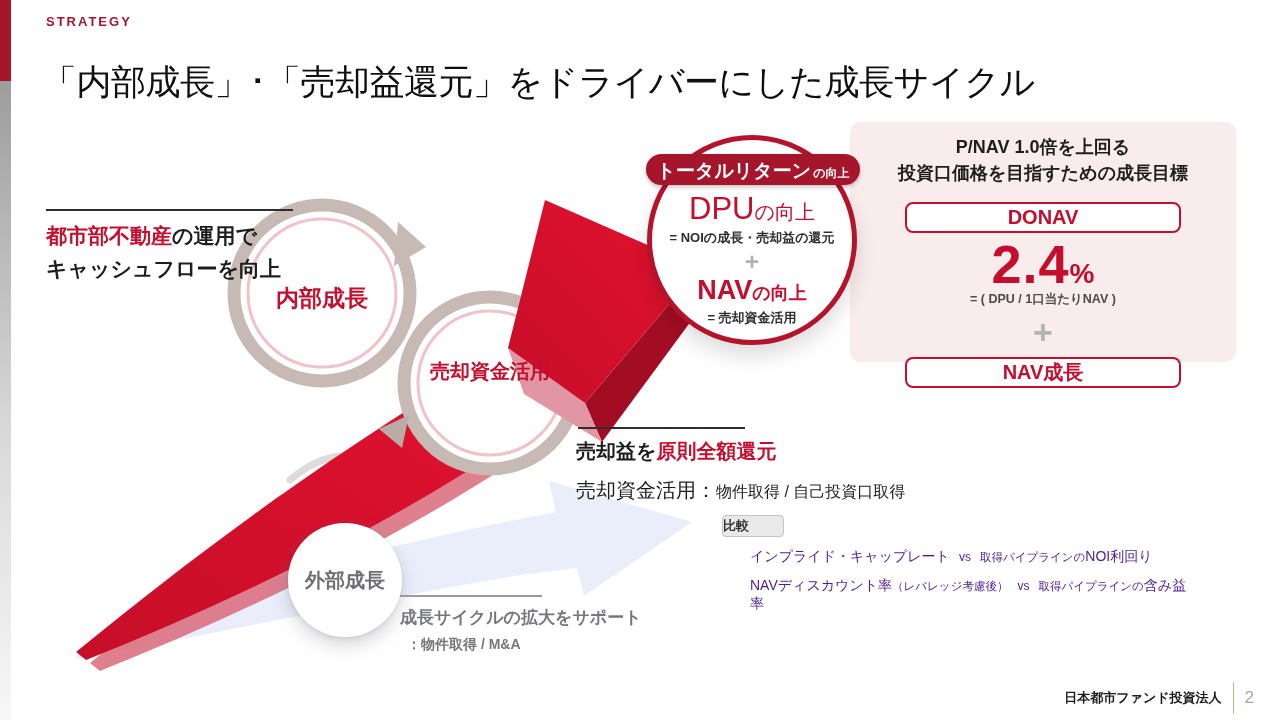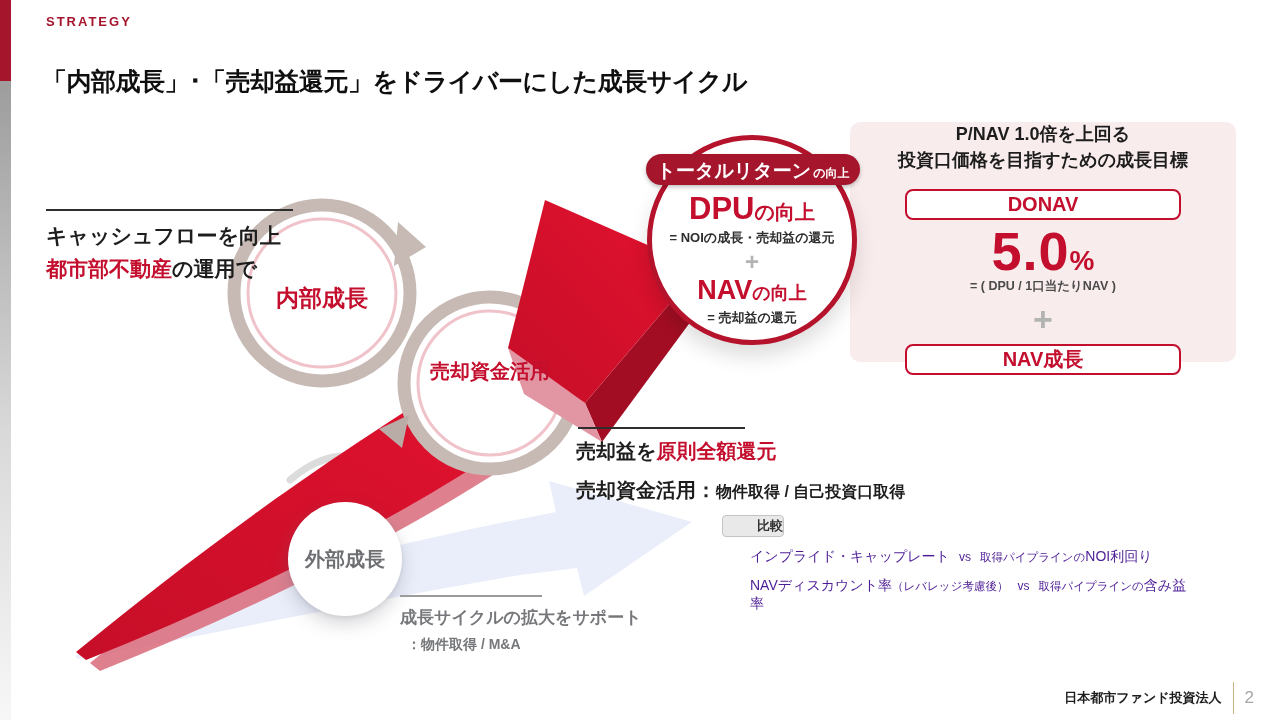--- a/index.html
+++ b/index.html
@@ -13,76 +13,76 @@
   body{font-family:"Liberation Sans","DejaVu Sans",sans-serif;}
   #slide{position:relative;width:1280px;height:720px;background:#fff;overflow:hidden;}
   #gfx{position:absolute;left:0;top:0;z-index:1;}
 
   .strip-red{position:absolute;left:0;top:0;width:11px;height:81px;background:var(--dark-red);z-index:5;}
   .strip-gray{position:absolute;left:0;top:81px;width:11px;height:639px;
     background:linear-gradient(#9d9d9d,#d9d9d9 55%,#f7f7f7);z-index:5;}
 
   .eyebrow{position:absolute;left:46px;top:14px;font-size:13px;font-weight:600;
     letter-spacing:2px;color:var(--dark-red);z-index:5;}
-  .title{position:absolute;left:42px;top:65px;font-size:25px;font-weight:bold;color:#0f0f0f;
+  .title{position:absolute;left:42px;top:59px;font-size:35px;font-weight:normal;color:#0f0f0f;
     letter-spacing:-0.5px;white-space:nowrap;z-index:5;}
 
   .note-rule{position:absolute;left:46px;top:209px;width:247px;border-top:2px solid #2e2e2e;z-index:5;}
   .left-note{position:absolute;left:46px;top:220px;font-size:21px;font-weight:bold;
     color:var(--text-dark);line-height:1.55;z-index:5;}
   .left-note .hl{color:var(--brand-red);}
 
   .label-internal{position:absolute;left:237px;top:283px;width:170px;text-align:center;
     font-size:23px;font-weight:bold;color:var(--brand-red);z-index:3;font-family:Liberation Mono, monospace;}
   .label-disposal{position:absolute;left:398px;top:358px;width:184px;text-align:center;
     font-size:20px;font-weight:bold;color:var(--brand-red);line-height:1.32;z-index:3;}
-  .circle-external{position:absolute;left:288px;top:502px;width:114px;height:114px;border-radius:50%;
+  .circle-external{position:absolute;left:288px;top:523px;width:114px;height:114px;border-radius:50%;
     background:#fff;box-shadow:0 8px 18px rgba(110,110,125,.28),0 2px 4px rgba(0,0,0,.08);
     display:flex;align-items:center;justify-content:center;font-size:20px;font-weight:bold;
     color:#6e6f72;z-index:2;}
 
   .badge-total{position:absolute;left:646px;top:154px;width:214px;height:31px;border-radius:16px;
     background:var(--dark-red);color:#fff;display:flex;align-items:baseline;justify-content:center;
     padding-top:4px;z-index:4;box-shadow:0 2px 4px rgba(0,0,0,.25);}
   .badge-total .b-main{font-size:19px;font-weight:bold;}
   .badge-total .b-suf{font-size:12px;font-weight:bold;margin-left:2px;}
 
   .dpu-circle{position:absolute;left:647px;top:135px;width:210px;height:210px;border-radius:50%;
     background:#fff;border:5px solid #b5122b;z-index:3;text-align:center;padding-top:53px;
     box-shadow:0 12px 20px rgba(0,0,0,.13);}
-  .dpu-line{line-height:1;color:var(--brand-red);font-weight:bold;}
+  .dpu-line{line-height:1;color:var(--brand-red);font-weight:normal;}
   .dpu-line .big{font-size:31px;}
   .dpu-line .suf{font-size:20px;}
   .nav-line{line-height:1;color:var(--brand-red);font-weight:bold;margin-top:3px;}
   .nav-line .big{font-size:27px;}
   .nav-line .suf{font-size:18px;}
   .dpu-sub{font-size:13px;font-weight:bold;color:#2e2e2e;margin-top:5px;}
   .plus-sm{font-size:24px;font-weight:bold;color:var(--plus-gray);line-height:1;margin-top:3px;}
 
   .panel{position:absolute;left:850px;top:122px;width:386px;height:240px;border-radius:10px;
-    background:var(--panel-pink);z-index:2;text-align:center;}
+    background:var(--panel-pink);z-index:2;text-align:center;padding-top:13px;}
   .panel-title{font-size:18px;font-weight:bold;color:var(--text-dark);line-height:1.42;}
   .pill{width:276px;height:31px;margin:0 auto;background:#fff;border:2.5px solid var(--brand-red);
     border-radius:8px;font-size:20px;font-weight:bold;color:var(--brand-red);
     display:flex;align-items:center;justify-content:center;}
   .pill.first{margin-top:16px;}
   .value-row{margin-top:2px;color:var(--brand-red);font-weight:bold;line-height:1.1;}
   .value-row .val{font-size:54px;letter-spacing:1px;}
   .value-row .unit{font-size:28px;}
   .formula{font-size:12.5px;color:#4a4a4a;font-weight:bold;margin-top:-3px;}
   .plus-lg{font-size:34px;font-weight:bold;color:var(--plus-gray);line-height:1;margin:7px 0 8px;}
 
   .dist-rule{position:absolute;left:578px;top:427px;width:167px;border-top:2px solid #2e2e2e;z-index:5;}
   .dist{position:absolute;left:576px;top:438px;width:620px;z-index:5;}
   .dist-line1{font-size:20px;font-weight:bold;color:var(--text-dark);}
   .dist-line1 .red{color:var(--brand-red);margin-top:24px;}
-  .dist-line2{margin-top:12px;font-weight:bold;color:var(--text-dark);}
+  .dist-line2{margin-top:12px;font-weight:normal;color:var(--text-dark);}
   .dist-line2 .l2a{font-size:20px;}
   .dist-line2 .l2b{font-size:16px;}
-  .cmp-badge{margin:11px 0 0 146px;width:62px;height:22px;line-height:20px;text-align:right;
+  .cmp-badge{margin:11px 0 0 146px;width:62px;height:22px;line-height:20px;text-align:left;
     background:var(--badge-gray-bg);border:1px solid var(--badge-gray-border);border-radius:4px;
     font-size:13px;font-weight:bold;color:#333;}
   .cmp-row{margin:11px 0 0 174px;font-size:14px;color:#4c1d95;}
   .cmp-row .sm{font-size:11.5px;}
   .cmp-row .vs{font-size:12px;margin:0 9px;}
 
   .support-rule{position:absolute;left:400px;top:595px;width:142px;border-top:2px solid #9b9b9b;z-index:5;}
   .support{position:absolute;left:400px;top:606px;font-weight:bold;color:var(--text-gray);z-index:5;}
   .support .s1{font-size:17px;}
   .support .s2{font-size:14px;margin-top:7px;margin-left:7px;}
@@ -137,52 +137,52 @@
   </svg>
 
   <div class="strip-red"></div>
   <div class="strip-gray"></div>
 
   <div class="eyebrow">STRATEGY</div>
   <div class="title">「内部成長」･「売却益還元」をドライバーにした成長サイクル</div>
 
   <div class="note-rule"></div>
   <div class="left-note">
+    <div><span class="hl">都市部不動産</span><span>の運用で</span></div>
     <div>キャッシュフローを向上</div>
-    <div><span class="hl">都市部不動産</span><span>の運用で</span></div>
   </div>
 
   <div class="label-internal">内部成長</div>
   <div class="label-disposal">
     <div>売却資金活用</div>
   </div>
   <div class="circle-external">
     <span>外部成長</span>
   </div>
 
   <div class="badge-total">
     <span class="b-main">トータルリターン</span>
     <span class="b-suf">の向上</span>
   </div>
 
   <div class="dpu-circle">
     <div class="dpu-line"><span class="big">DPU</span><span class="suf">の向上</span></div>
     <div class="dpu-sub">= NOIの成長・売却益の還元</div>
     <div class="plus-sm">+</div>
     <div class="nav-line"><span class="big">NAV</span><span class="suf">の向上</span></div>
-    <div class="dpu-sub">= 売却益の還元</div>
+    <div class="dpu-sub">= 売却資金活用</div>
   </div>
 
   <div class="panel">
     <div class="panel-title">
       <div>P/NAV 1.0倍を上回る</div>
       <div>投資口価格を目指すための成長目標</div>
     </div>
     <div class="pill first">DONAV</div>
-    <div class="value-row"><span class="val">5.0</span><span class="unit">%</span></div>
+    <div class="value-row"><span class="val">2.4</span><span class="unit">%</span></div>
     <div class="formula">= ( DPU / 1口当たりNAV )</div>
     <div class="plus-lg">+</div>
     <div class="pill">NAV成長</div>
   </div>
 
   <div class="dist-rule"></div>
   <div class="dist">
     <div class="dist-line1"><span>売却益を</span><span class="red">原則全額還元</span></div>
     <div class="dist-line2"><span class="l2a">売却資金活用：</span><span class="l2b">物件取得 / 自己投資口取得</span></div>
     <div class="cmp-badge">比較</div>

